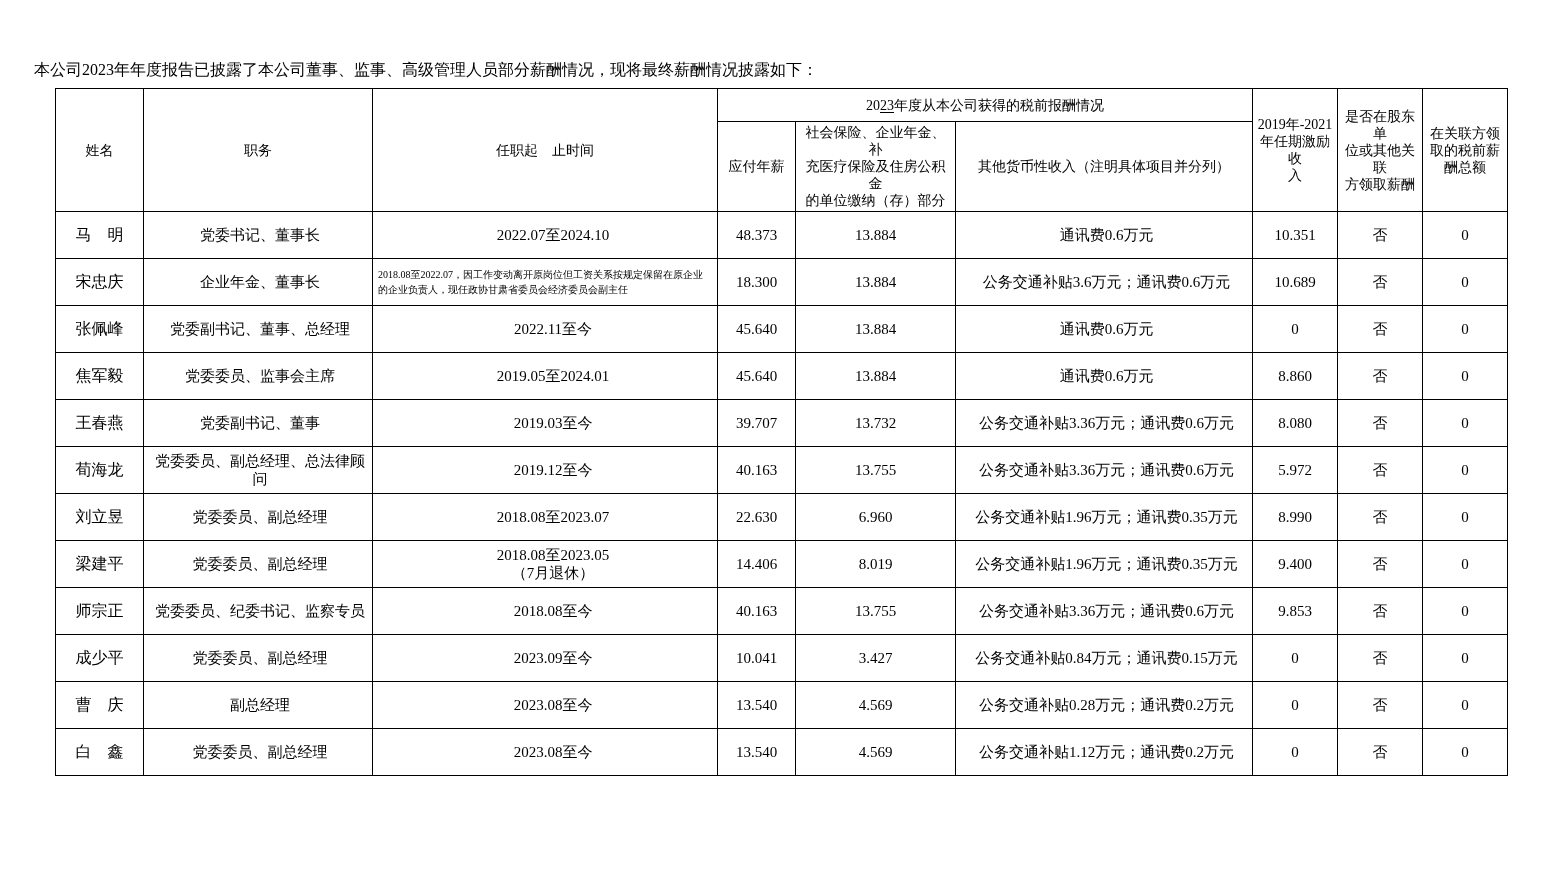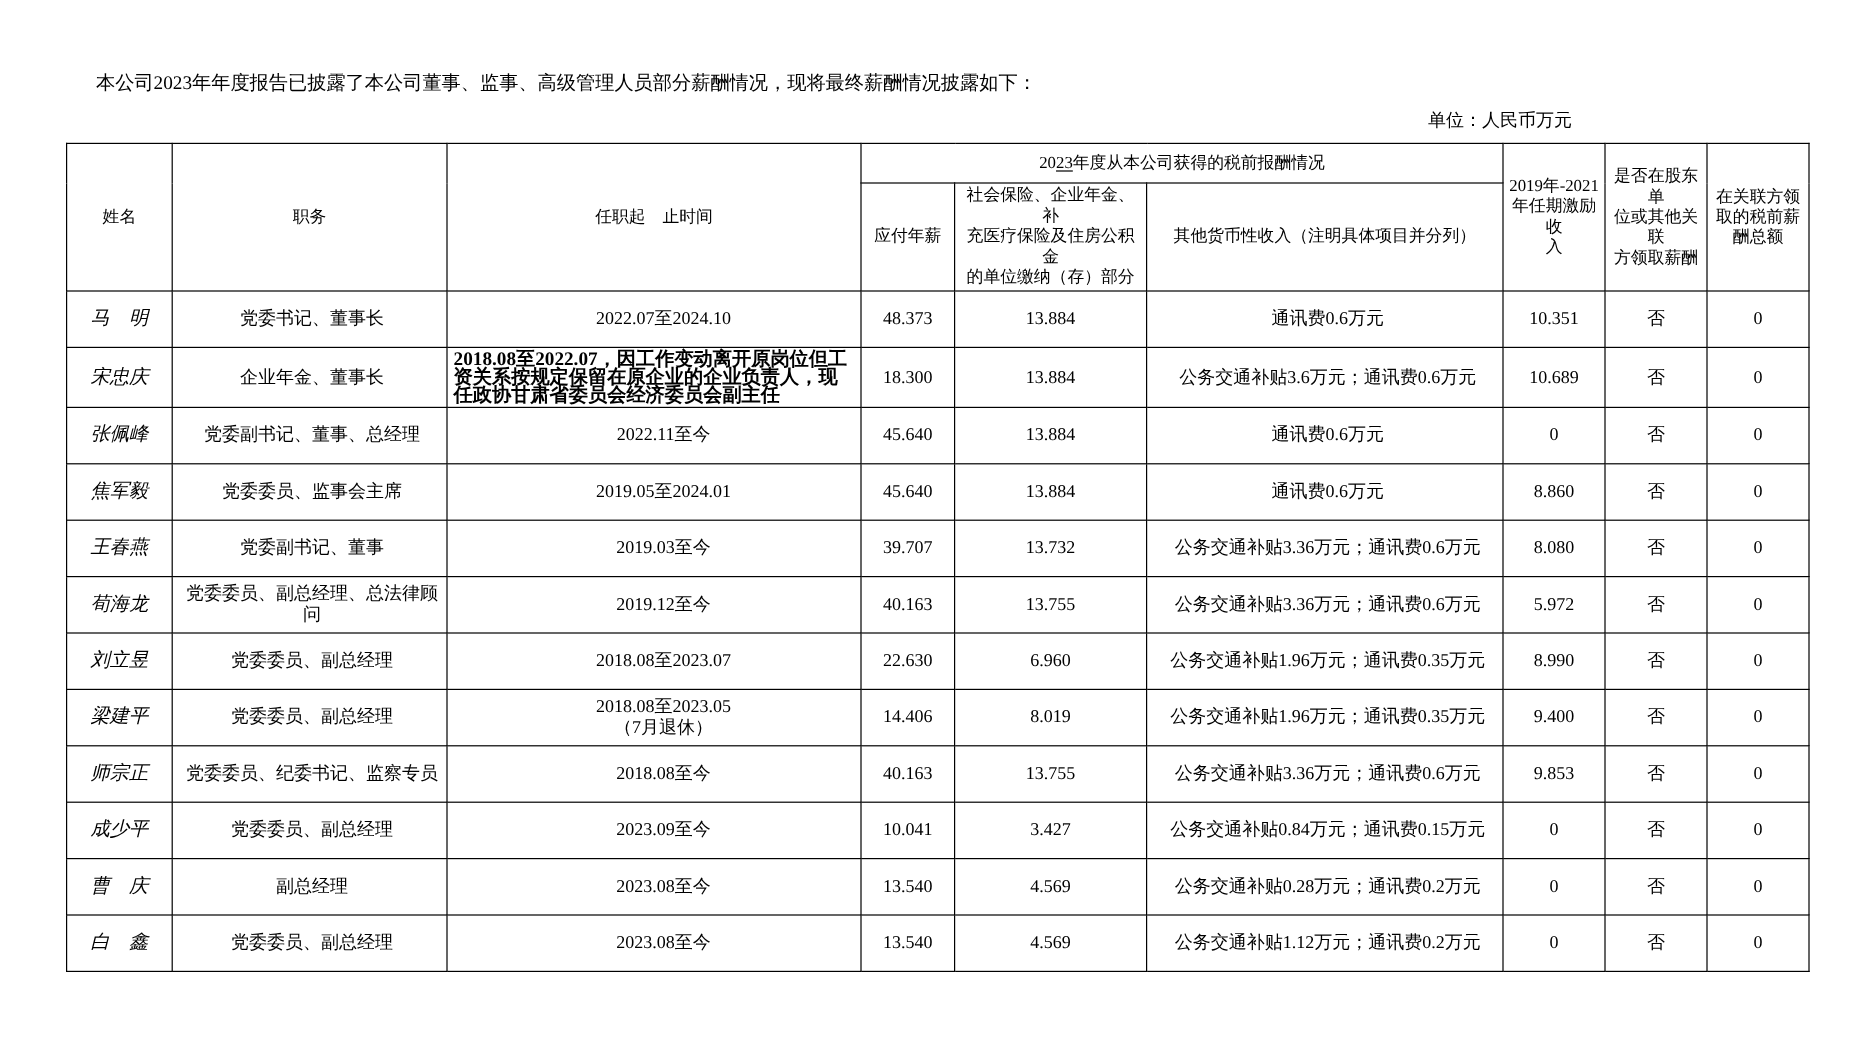--- a/index.html
+++ b/index.html
@@ -6,21 +6,21 @@
   html,body { background:#fff; }
   body {
     width:1553px; height:879px; overflow:hidden;
     font-family:"Liberation Serif","DejaVu Serif",serif;
     color:#000;
   }
   .page { width:1553px; height:879px; position:relative; }
 
   .intro {
     padding-top:60px;
-    margin-left:80px;
+    margin-left:34px;
     font-size:16px;
     line-height:19px;
   }
   .doc-title {
     margin-top:26px;
     text-align:center;
     font-size:21px;
     font-weight:bold;
     line-height:26px;
   }
@@ -51,42 +51,40 @@
     line-height:17px;
     padding:2px 3px;
   }
   tr.group-row th { height:33px; }
   tr.sub-row th  { height:67px; }
   .prewrap { white-space:pre-line; }
   .u-23 { text-decoration:underline; text-underline-offset:2px; }
 
   tbody tr { height:47px; }
   tbody td { font-size:15px; line-height:18px; padding:2px 4px; }
-  td.td-name { font-size:16px;font-style:italic; }
+  td.td-name { font-size:16px; }
   td.td-position { text-align:left; padding-left:8px; }
   td.td-tenure { white-space:pre-line;padding-left:20px; }
   td.td-tenure.tenure-long {
-    font-size:16px;
+    font-size:10px;
     line-height:15px;
     text-align:left;
     white-space:normal;
     padding:2px 5px;
-    font-weight:bold;
   }
   td.td-other { text-align:left; padding-left:9px; }
 </style>
 </head>
 <body>
 
 <div class="page">
 
   <p class="intro">本公司2023年年度报告已披露了本公司董事、监事、高级管理人员部分薪酬情况，现将最终薪酬情况披露如下：</p>
 
 
-  <div class="unit-line">单位：人民币万元</div>
 
   <table class="salary">
     <colgroup>
       <col style="width:88px">
       <col style="width:229px">
       <col style="width:345px">
       <col style="width:78px">
       <col style="width:160px">
       <col style="width:297px">
       <col style="width:85px">

